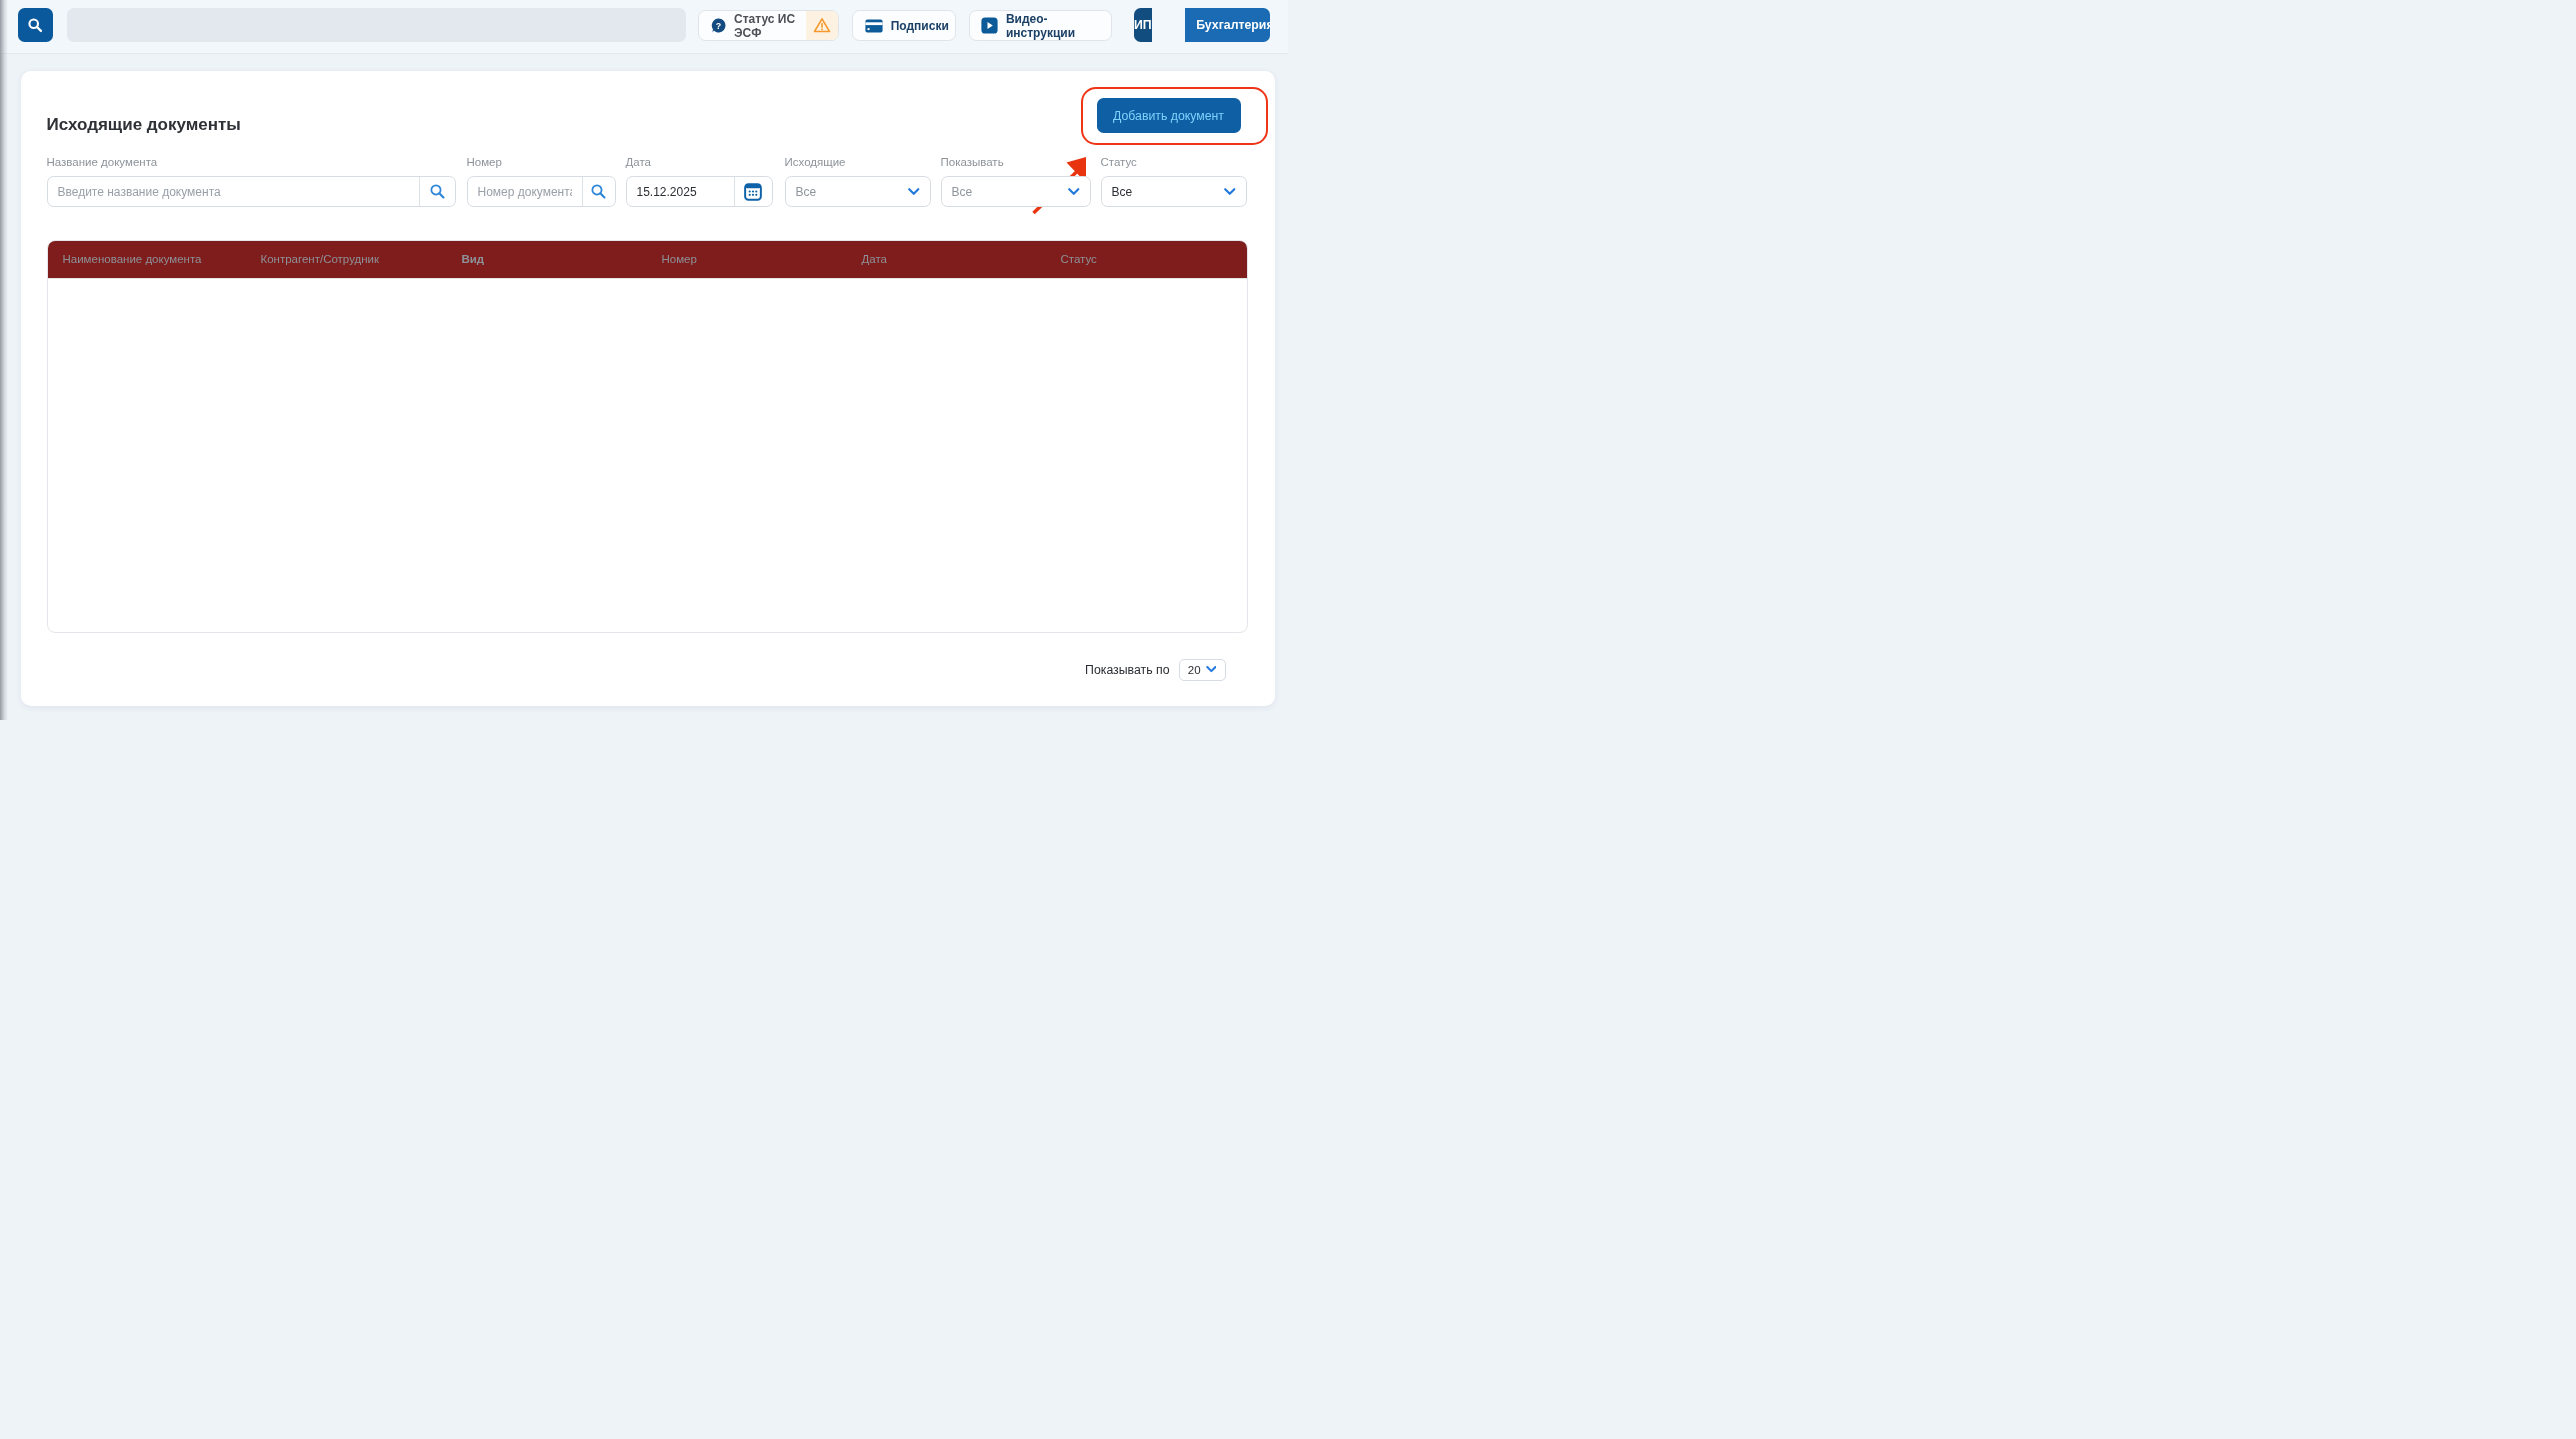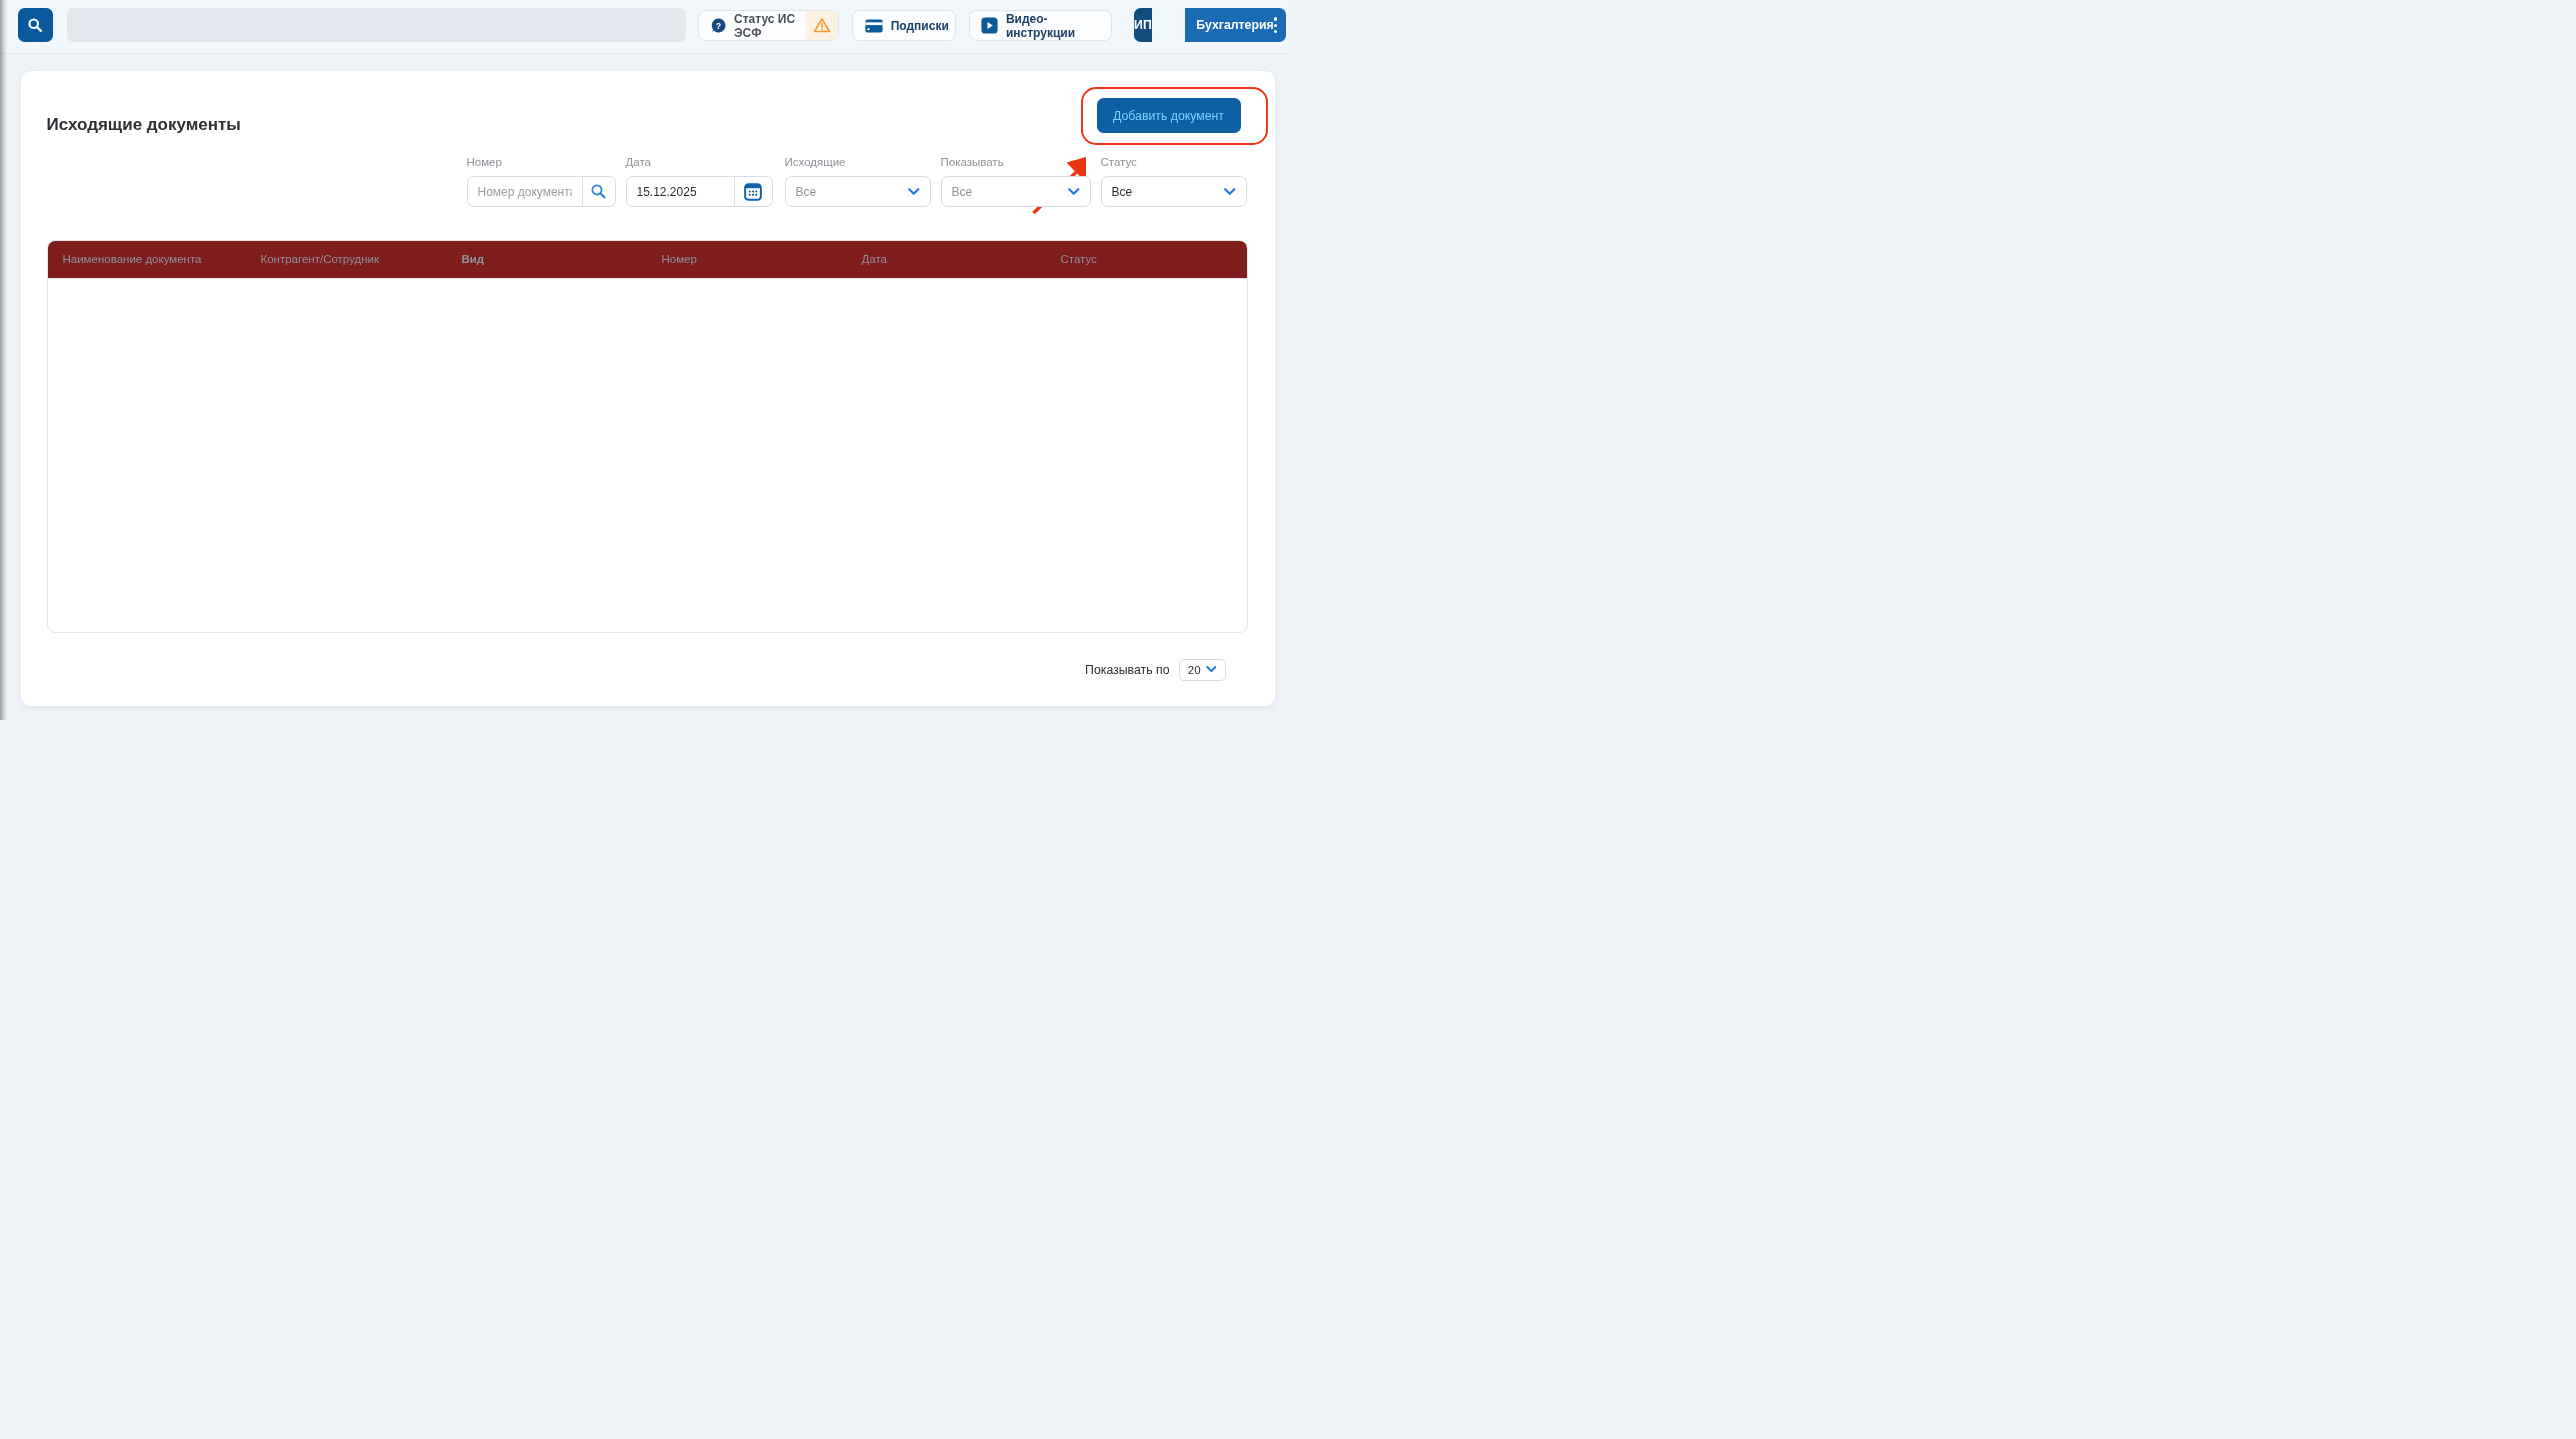--- a/index.html
+++ b/index.html
@@ -41,21 +41,21 @@
   .status-btn .lbl { margin-left:7.4px; }
   .warn-zone {
     margin-left:auto; align-self:stretch; width:41px; background:#fdf1e2;
     display:flex; align-items:center; justify-content:center;
   }
   .subs-btn { left:852px; width:104px; padding-left:11.5px; color:#1c4066; }
   .subs-btn .lbl { margin-left:8.2px; }
   .video-btn { left:969px; width:143px; padding-left:10.7px; color:#1c4066; }
   .video-btn .lbl { margin-left:8.2px; }
   .account-btn {
-    position:absolute; left:1134px; top:8.2px; height:34px; width:152px;
+    position:absolute; left:1134px; top:8.2px; height:34px; width:136px;
     border-radius:6.6px; overflow:hidden; display:flex; cursor:pointer;gap:33px;
   }
   .acc-left {
     background:#114e7f; color:#fff; width:37px; display:flex; align-items:center; justify-content:center;
     font-size:12.3px; font-weight:700;
   }
   .acc-right {
     background:#1a6bb3; color:#fff; flex:1; display:flex; align-items:center;
     font-size:12.3px; font-weight:700; padding-left:11.5px;
   }
@@ -213,20 +213,34 @@
   <button class="add-btn">Добавить документ</button>
   <svg class="annot-arrow" viewBox="0 0 100 95">
     <defs>
       <marker id="ah" markerWidth="9" markerHeight="9" refX="6.5" refY="4.5" orient="auto">
         <path d="M0.5,0.5 L8,4.5 L0.5,8.5 Z" fill="#e8350f"></path>
       </marker>
     </defs>
     <line x1="36" y1="89" x2="106" y2="22" stroke="#e8350f" stroke-width="4.2" marker-end="url(#ah)"></line>
   </svg>
 
+  <div class="filter f-name">
+    <span class="flabel">Название документа</span>
+    <div class="fbox">
+      <input placeholder="Введите название документа" style="">
+      <span class="icon-zone">
+        <span style="display:flex">
+          <svg width="17" height="17" viewBox="0 0 20 20">
+              <circle cx="8.2" cy="8.2" r="5.4" fill="none" stroke="#2e86d8" stroke-width="2.1"></circle>
+              <line x1="12.4" y1="12.4" x2="17" y2="17" stroke="#2e86d8" stroke-width="2.6" stroke-linecap="round"></line>
+            </svg>
+        </span>
+      </span>
+    </div>
+  </div>
 
   <div class="filter f-num">
     <span class="flabel">Номер</span>
     <div class="fbox">
       <input placeholder="Номер документа" style="">
       <span class="icon-zone">
         <span style="display:flex">
           <svg width="17" height="17" viewBox="0 0 20 20">
               <circle cx="8.2" cy="8.2" r="5.4" fill="none" stroke="#2e86d8" stroke-width="2.1"></circle>
               <line x1="12.4" y1="12.4" x2="17" y2="17" stroke="#2e86d8" stroke-width="2.6" stroke-linecap="round"></line>

